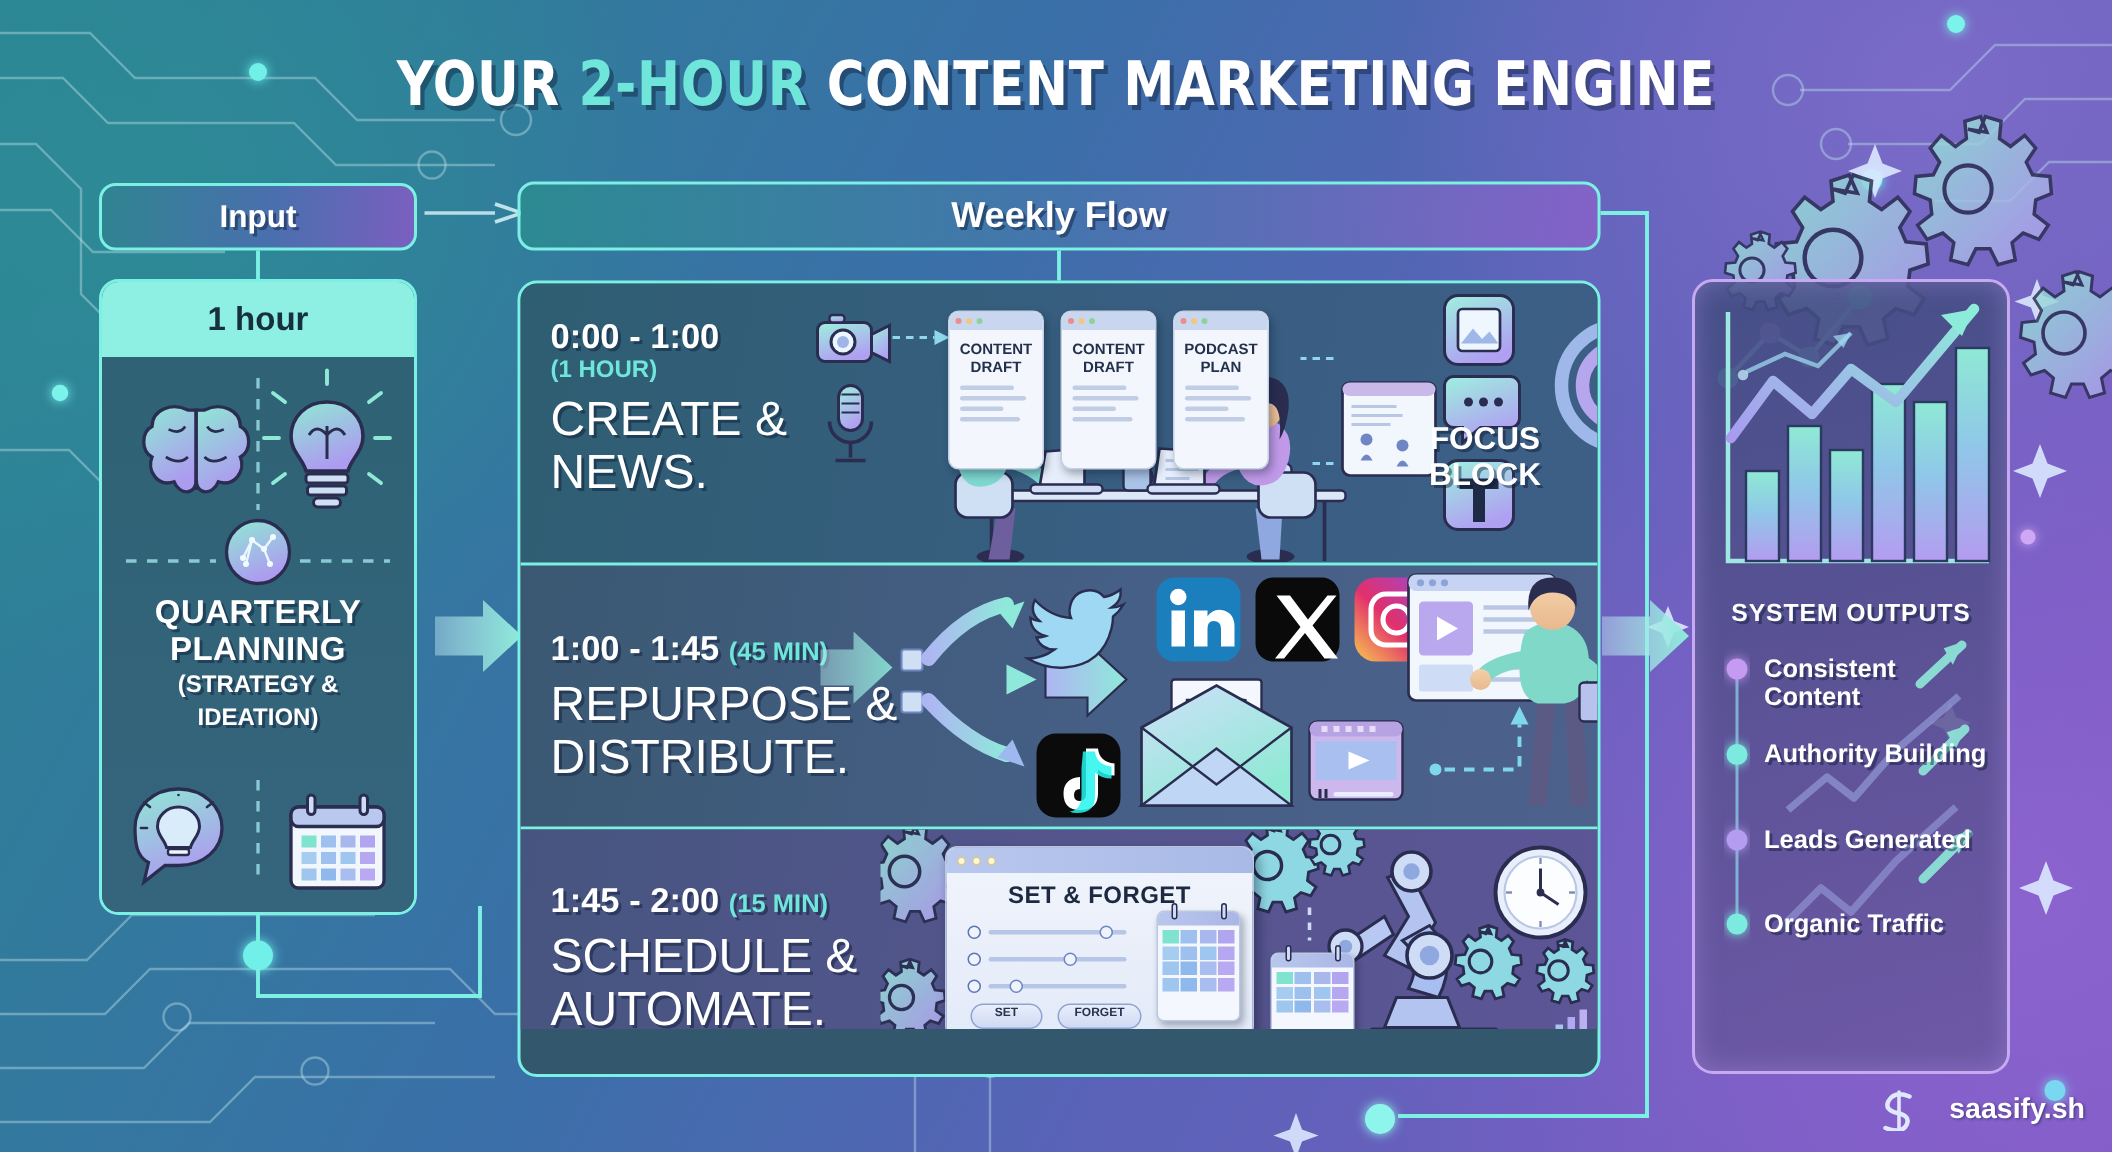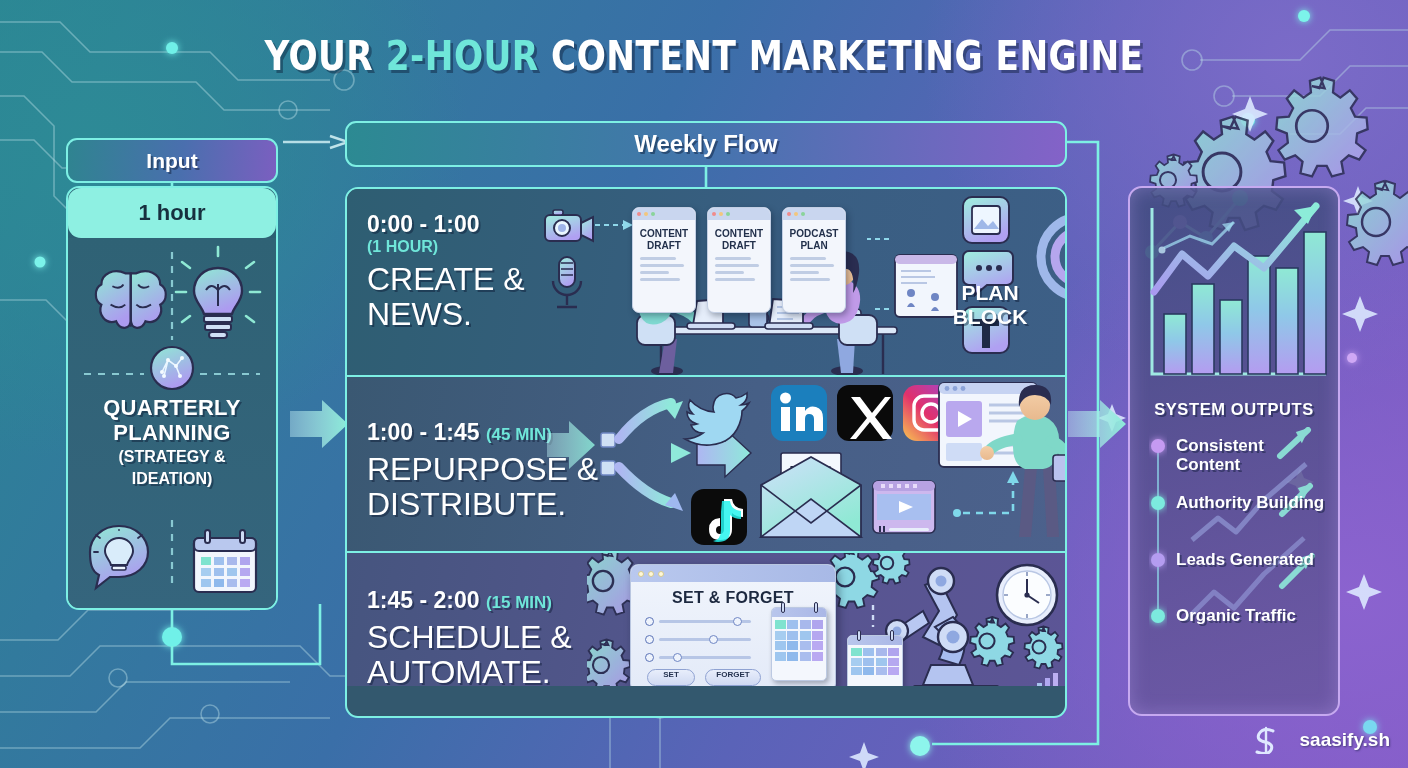--- a/index.html
+++ b/index.html
@@ -26,35 +26,35 @@
     font-size:41px; font-weight:bold; letter-spacing:.5px;
     color:#ffffff; text-shadow:3px 3px 0 rgba(10,25,50,.42);
     font-family:"DejaVu Sans Condensed","Liberation Sans", sans-serif;
     transform:scaleX(.93); transform-origin:50% 50%;
     white-space:nowrap;
   }
   #title .hl { color:#6fe6d9; }
 
   
   #input-header {
-    position:absolute; left:66px; top:138px; width:212px; height:45px;
+    position:absolute; left:66px; top:122px; width:212px; height:45px;
     border:2px solid #7df0e4; border-radius:11px;
     background:linear-gradient(95deg,#2f8490 0%,#4a6fae 55%, #7b5fc0 100%);
     display:flex; align-items:center; justify-content:center;
     color:#fff; font-size:21px; font-weight:bold;
     text-shadow:2px 2px 0 rgba(10,25,50,.45);
   }
   #input-card {
     position:absolute; left:66px; top:186px; width:212px; height:424px;
     border:2px solid #7df0e4; border-radius:13px;
     background:#2b5f72; overflow:hidden;
   }
   #input-card .hour {
     height:50px; background:#8ef0e2; display:flex; align-items:center; justify-content:center;
-    color:#17303f; font-size:22px; font-weight:bold;border-radius:13px;
+    color:#17303f; font-size:22px; font-weight:bold;
   }
   #input-card .body {
     position:relative; height:372px;
     background:linear-gradient(180deg,#2f6275 0%, #35657d 100%);
   }
   #input-card .qp {
     position:absolute; left:0; right:0; top:158px; text-align:center;
     color:#fff; text-shadow:2px 2px 0 rgba(10,25,50,.45);
   }
   #input-card .qp .l1 { font-size:22px; font-weight:bold; line-height:1.12; letter-spacing:.3px;}
@@ -547,21 +547,21 @@
         <div class="ttl">PODCAST PLAN</div>
         <div class="lines">
             <span style="width:76%"></span>
             <span style="width:92%"></span>
             <span style="width:60%"></span>
             <span style="width:84%"></span>
           </div>
       </div>
 
       <div class="focus-block">
-        <div>PLAN</div>
+        <div>FOCUS</div>
         <div>BLOCK</div>
       </div>
     </div>
 
     <div class="wf-row r2">
       <div class="wf-txt" style="top:42px;">
         <div class="wf-time">
           <span>1:00 - 1:45</span>
           <span class="wf-dur inline">(45 MIN)</span>
         </div>

